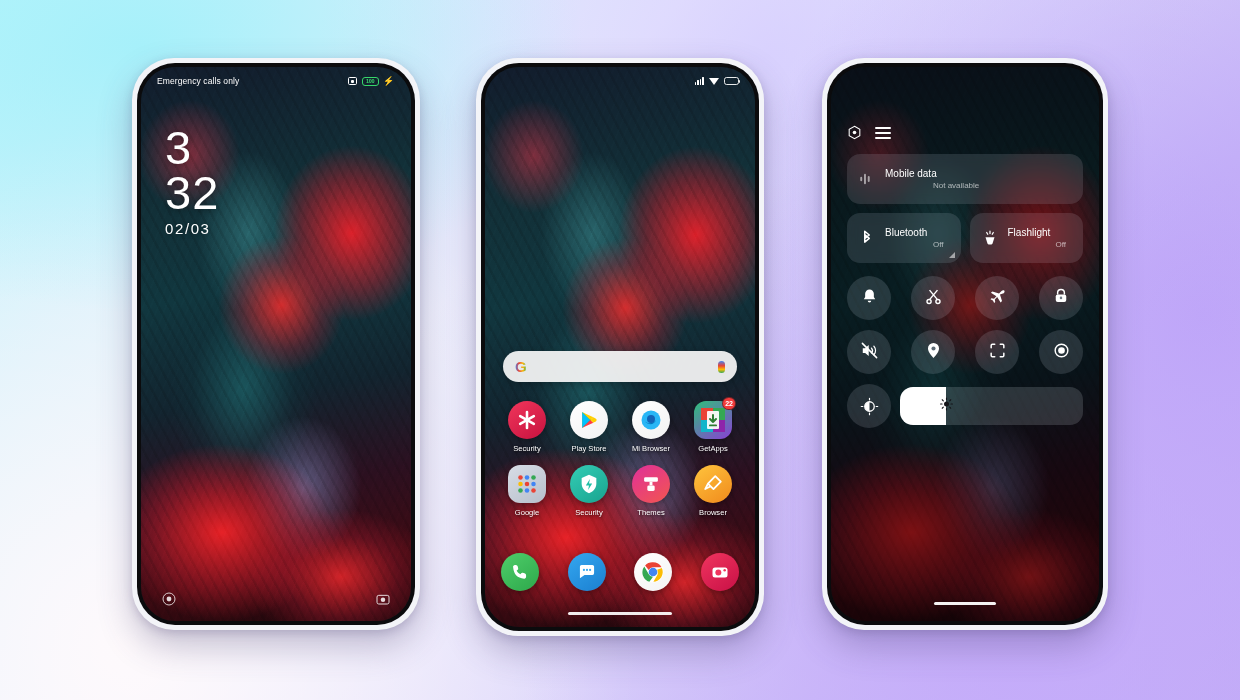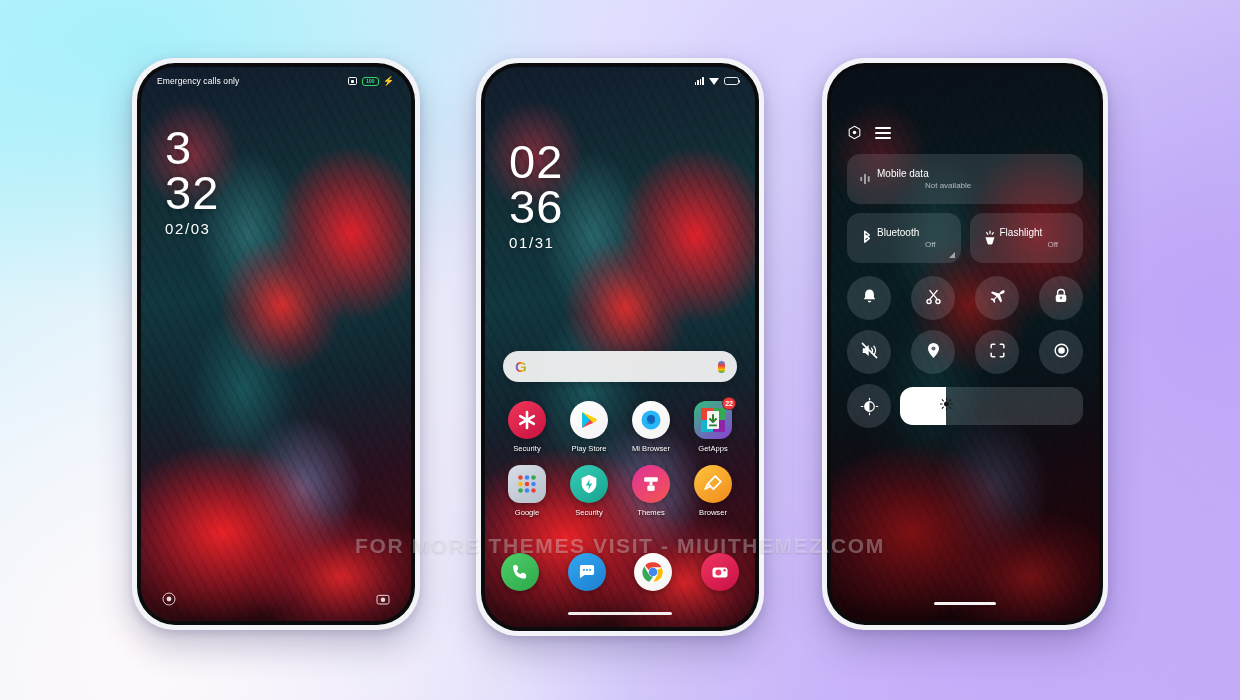--- a/index.html
+++ b/index.html
@@ -178,21 +178,21 @@
     margin-top: 58px; }
   .cc-title { color:#fff; font-size:22px; font-weight:400; letter-spacing:.2px; }
   .cc-acts { display:flex; align-items:center; gap:13px; }
   .hexgear { width:15px;height:15px; }
   .burger { width:16px; display:flex; flex-direction:column; gap:3px; }
   .burger span { display:block; height:2px; background:#fff; border-radius:1px; }
 
   .bigtiles { display:flex; gap:9px; margin-top:14px; }
   .bigtile {
     flex:1; height:50px; border-radius:13px; padding:8px 10px;
-    display:flex; align-items:center; gap:0; position:relative; overflow:hidden;
+    display:flex; align-items:center; gap:8px; position:relative; overflow:hidden;
     background: rgba(225,235,245,0.13);
     backdrop-filter: blur(6px);
   }
   .bigtile.active { background:#2f7bf6; }
   .bt-txt { display:flex; flex-direction:column; overflow:hidden; }
   .bt-name { color:#fff; font-size:10px; white-space:nowrap; }
   .bt-sub { color:rgba(255,255,255,.62); font-size:8px; margin-top:2px; white-space:nowrap;margin-left:48px; }
   .bigtile.active .bt-sub { color:rgba(255,255,255,.78); }
   .corner { position:absolute; right:6px; bottom:5px; width:0;height:0;
     border-left:6px solid transparent; border-bottom:6px solid rgba(255,255,255,.55); }
@@ -278,25 +278,20 @@
                 <i></i>
                 <i></i>
                 <i></i>
                 <i></i>
               </span>
             <span class="wifi"></span>
             <span class="batt"></span>
           </span>
         </div>
 
-        <div class="lockclock" style="top:72px">
-          <div class="hh">02</div>
-          <div class="mm">36</div>
-          <div class="dt">01/31</div>
-        </div>
 
         <div class="searchbar">
           <span class="gicon">G</span>
           <span class="mic"></span>
         </div>
 
         <div class="appgrid">
           <div class="approw" id="row1">
               <div class="app">
                 <div class="appicon" style="background: linear-gradient(145deg, rgb(240, 54, 91), rgb(199, 18, 63)); border-radius: 50%;">
@@ -595,14 +590,13 @@
               </span>
             </div>
           </div>
 
           <div class="cc-homebar"></div>
         </div>
       </div>
     </div>
   </div>
 
-  <div id="watermark">FOR MORE THEMES VISIT - MIUITHEMEZ.COM</div>
 </div>
 
 </body></html>

